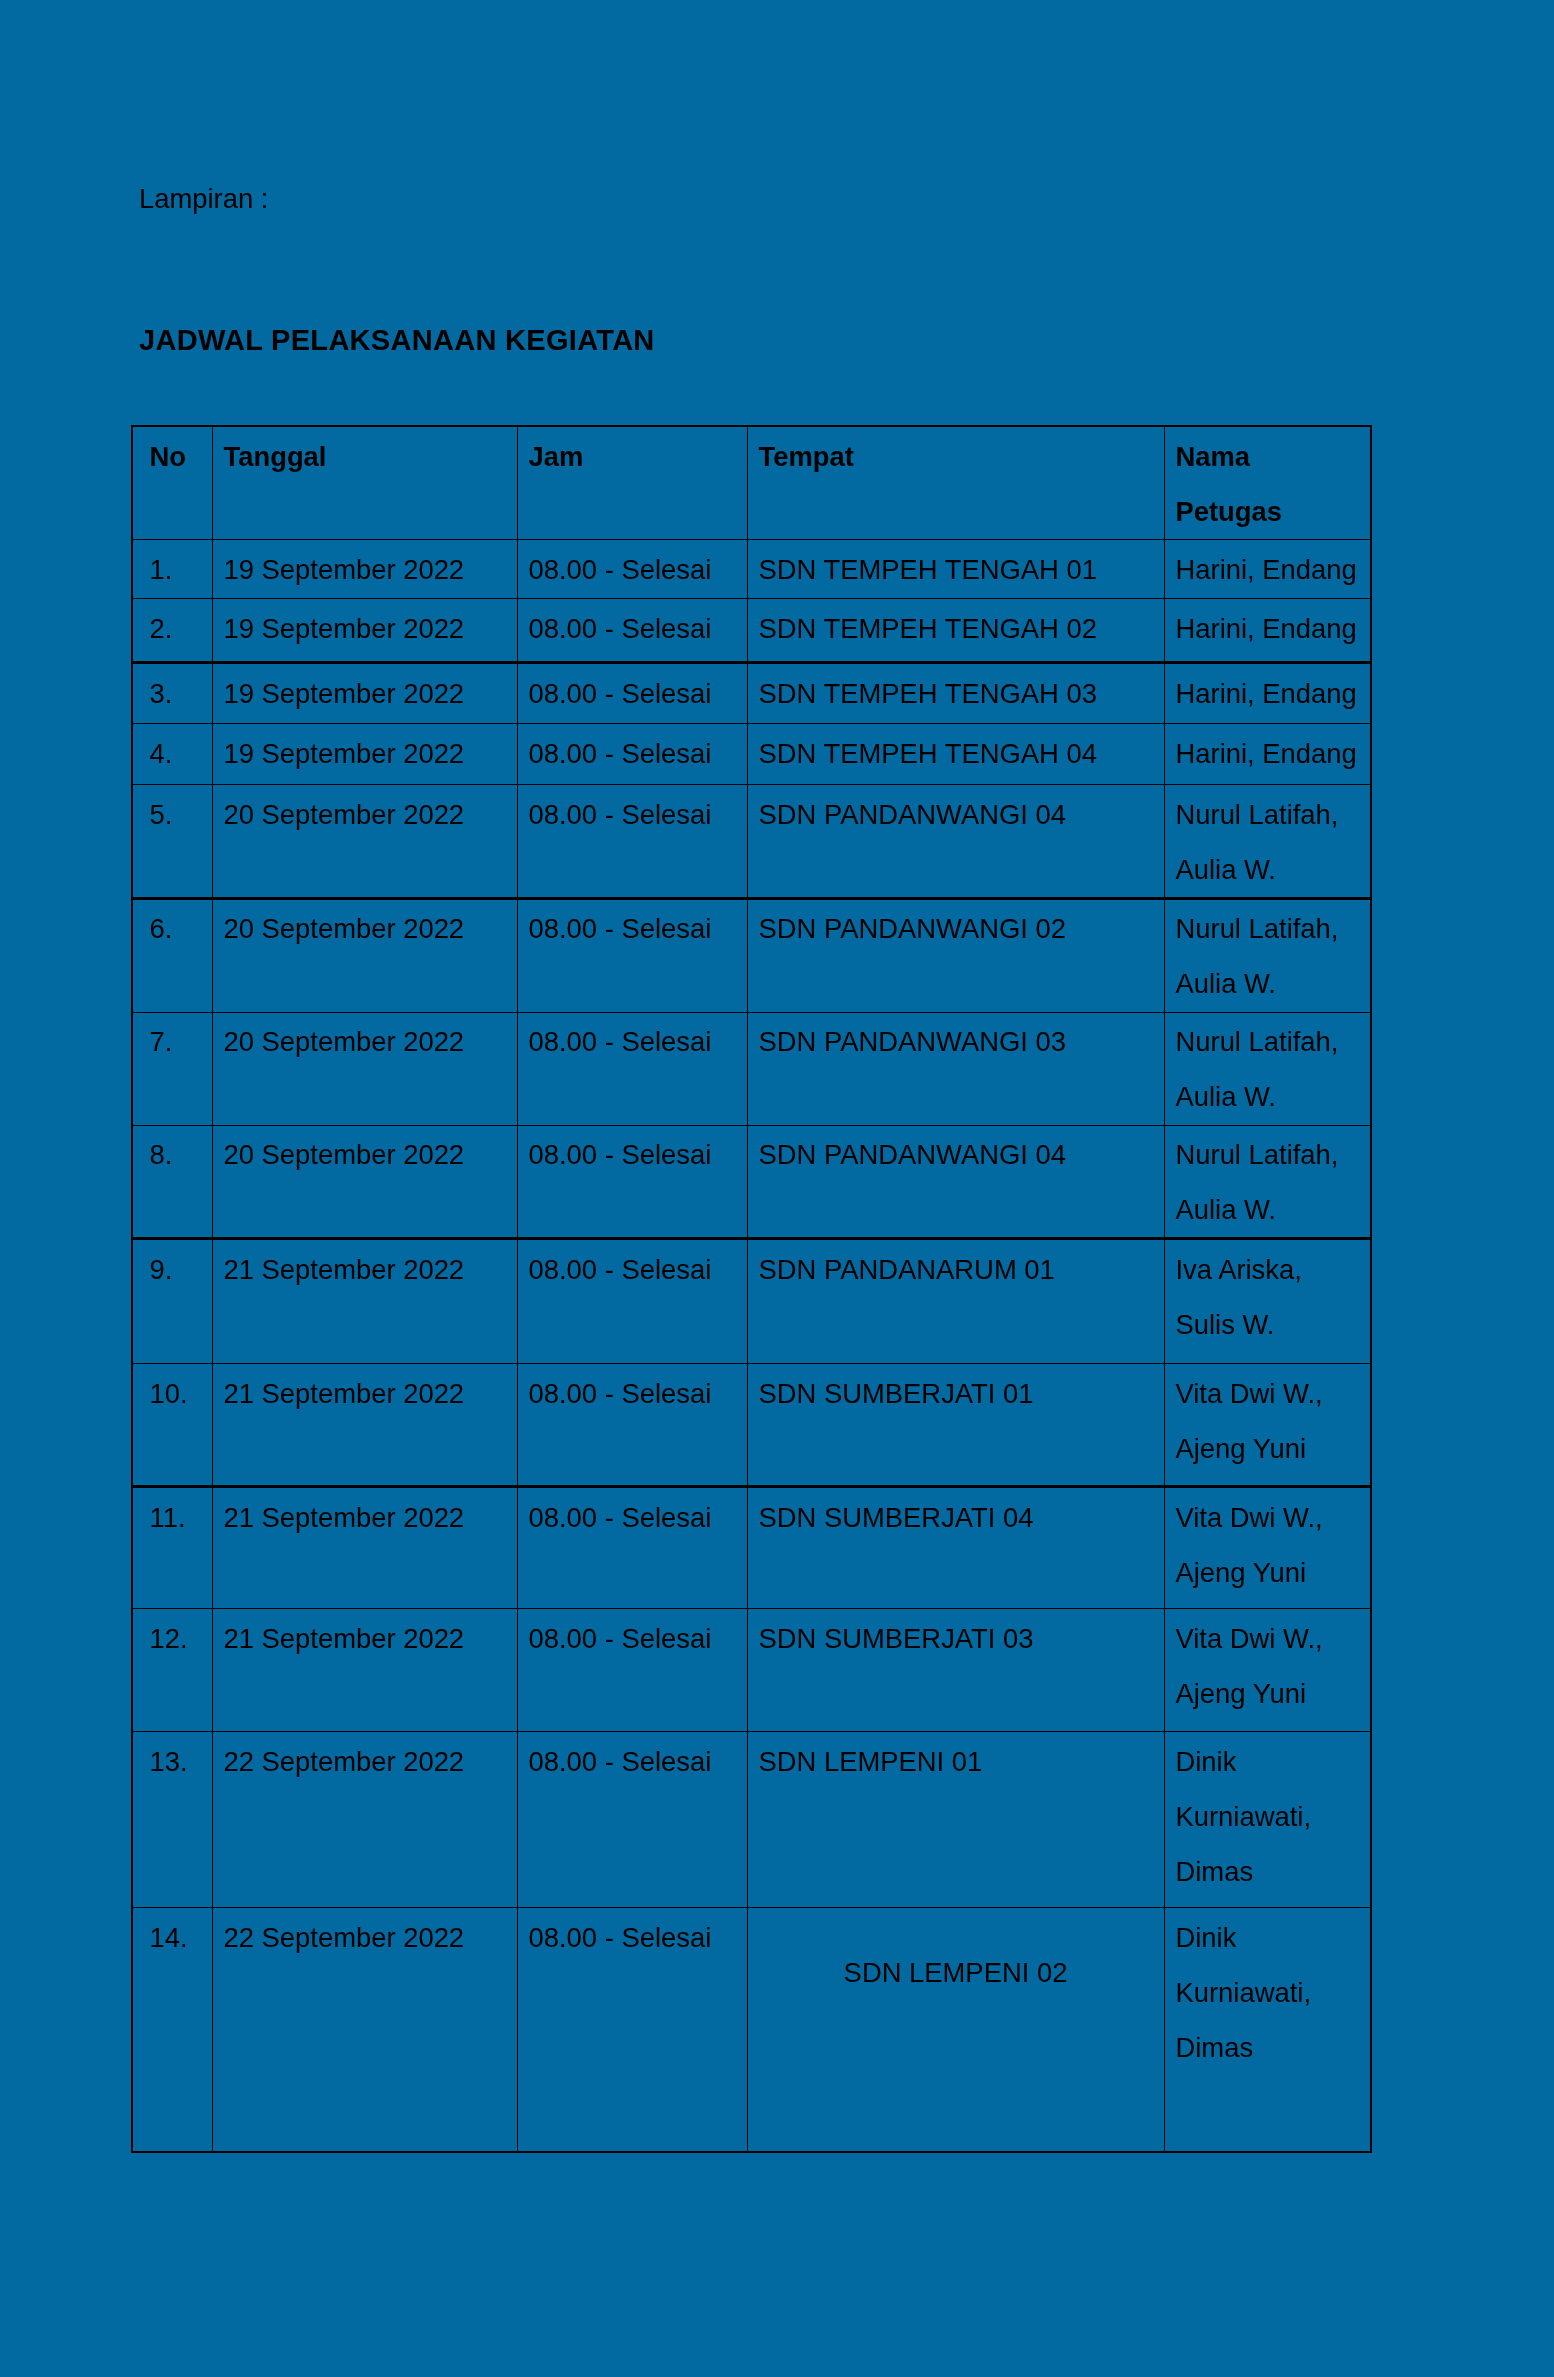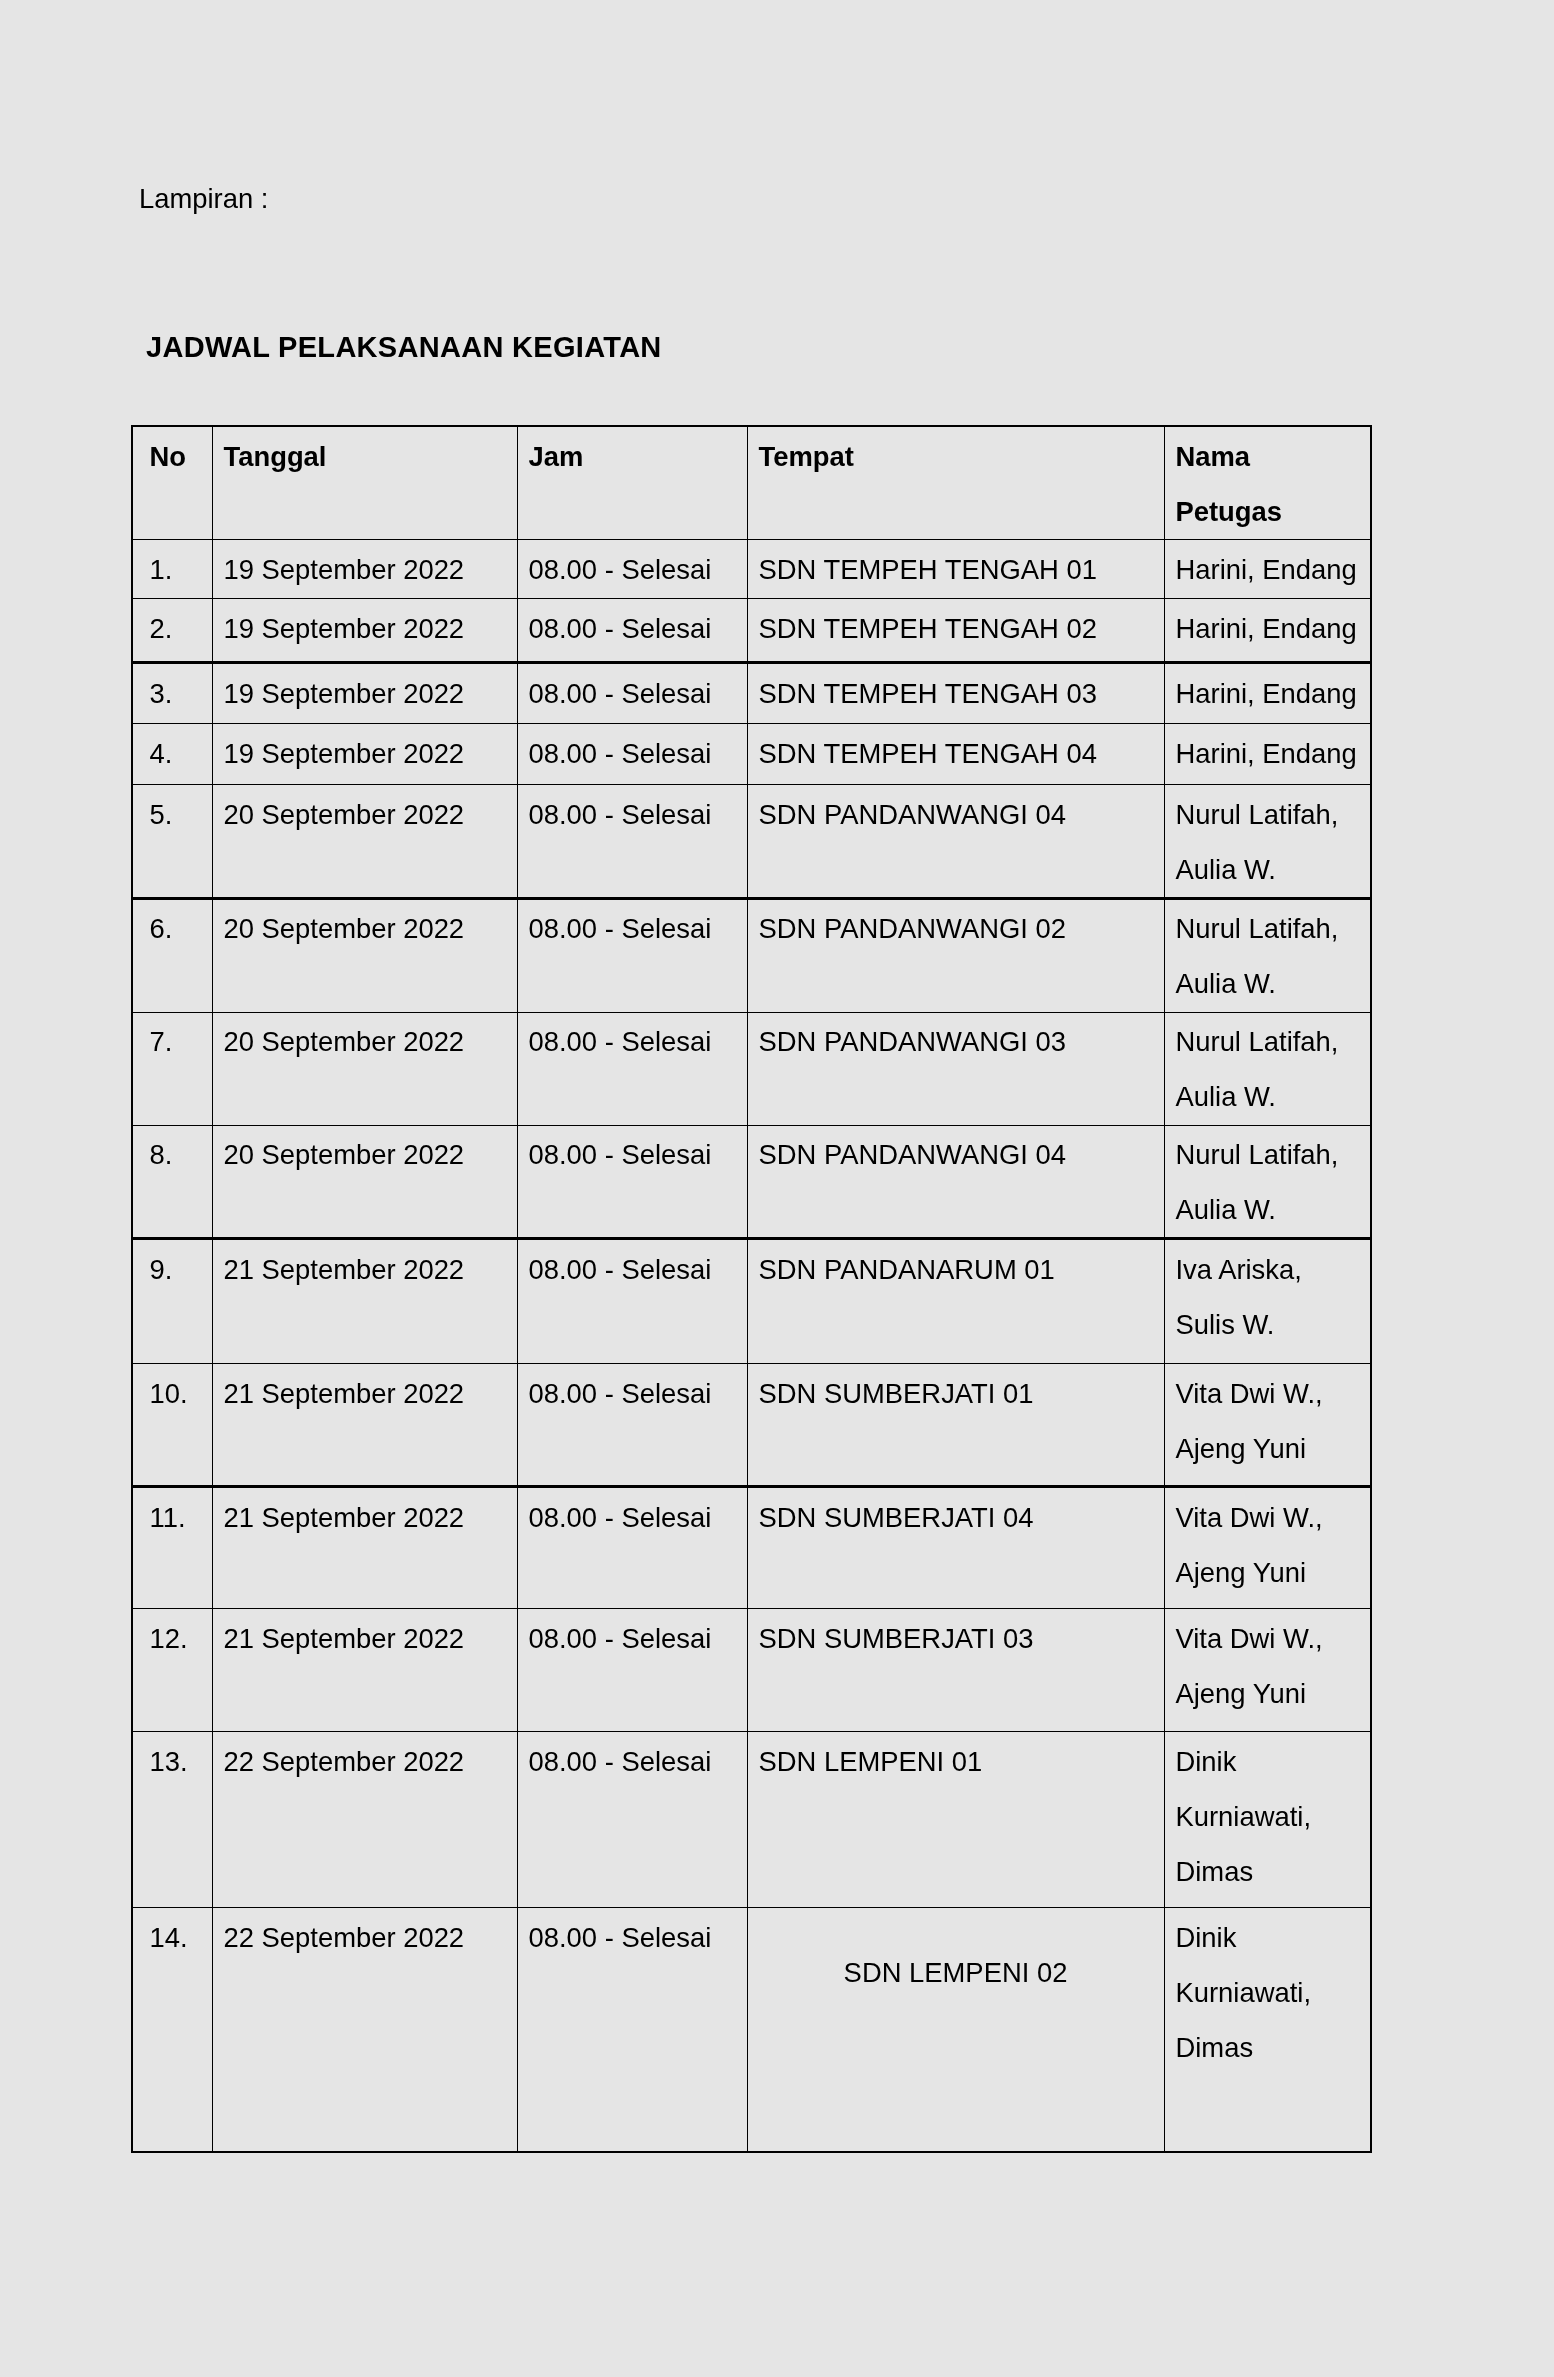--- a/index.html
+++ b/index.html
@@ -10,36 +10,36 @@
   body {
     width: 1554px;
     height: 2377px;
     font-family: "Liberation Sans", sans-serif;
     color: #000000;
   }
   .page {
     position: relative;
     width: 1554px;
     height: 2377px;
-    background: #e5e5e5;
+    background: #0369a1;
     overflow: hidden;
   }
   .lampiran {
     position: absolute;
     left: 139px;
     top: 181px;
     font-size: 27.4px;
     line-height: 35px;
     font-weight: normal;
   }
   .doc-title {
     position: absolute;
     left: 139px;
     top: 322px;
-    margin: 7px;
+    margin: 0;
     font-size: 29px;
     line-height: 37px;
     font-weight: bold;
     letter-spacing: 0.3px;
   }
   table.schedule {
     position: absolute;
     left: 131px;
     top: 425px;
     width: 1238px;

